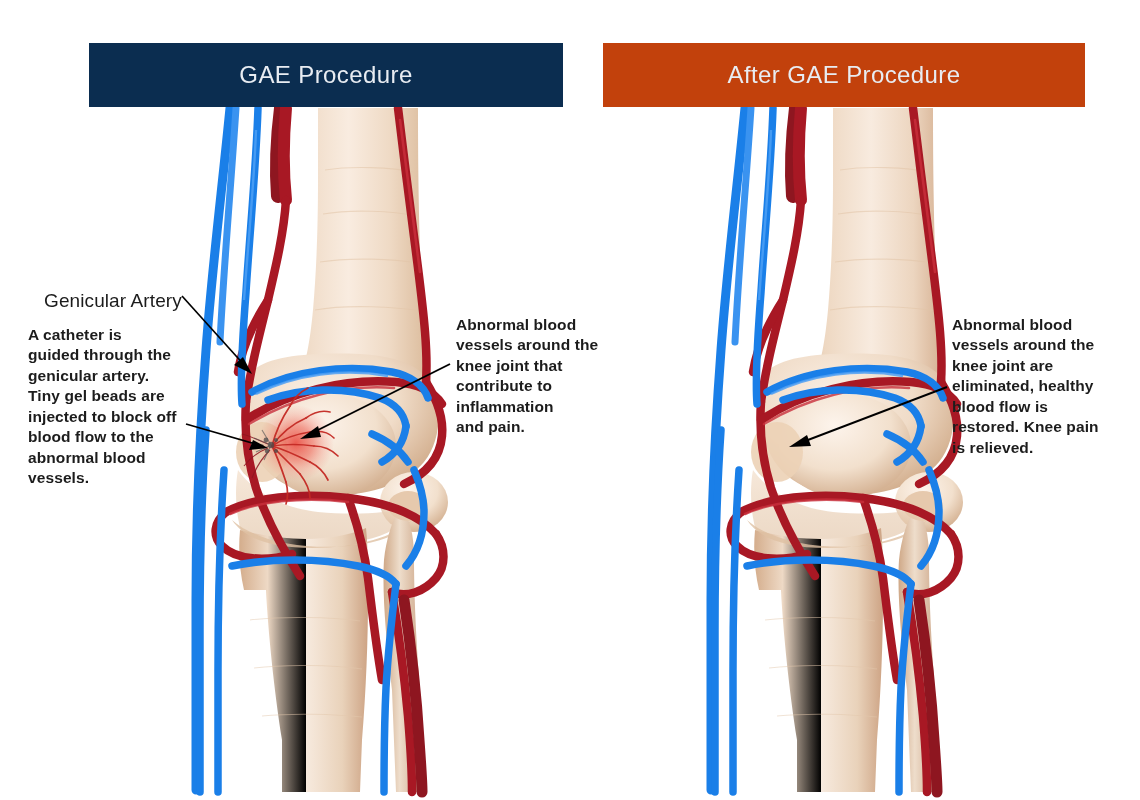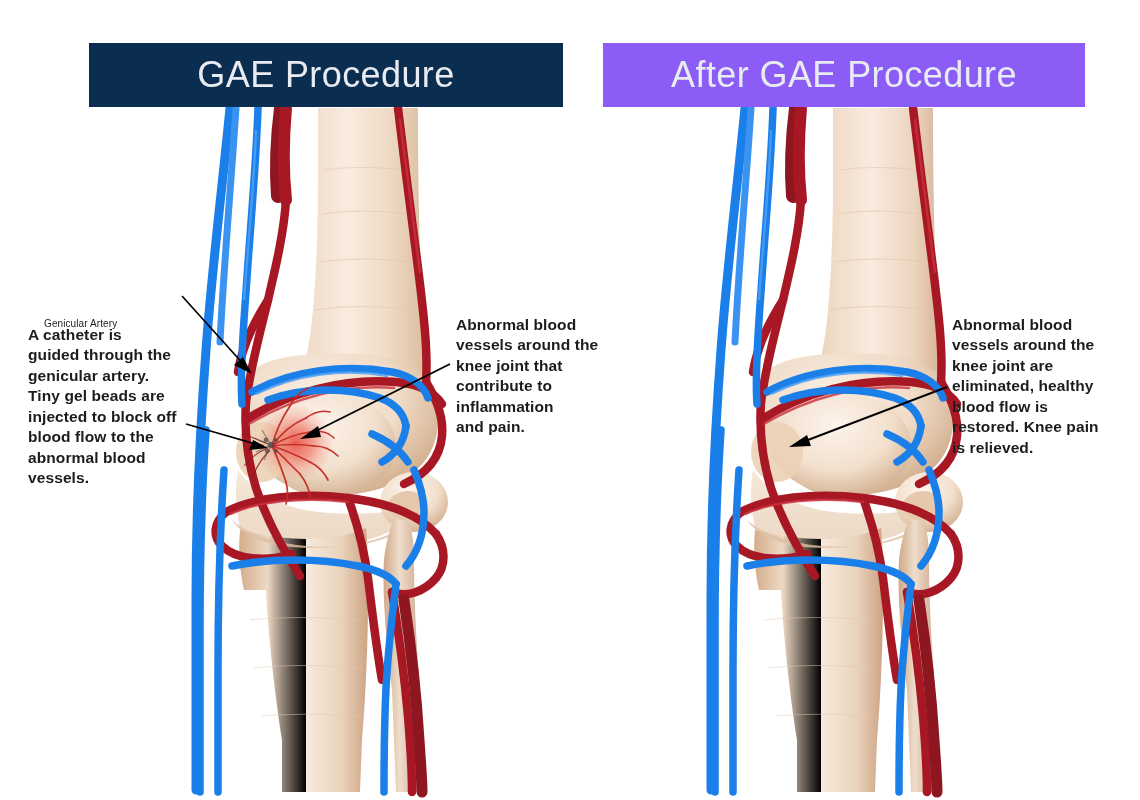--- a/index.html
+++ b/index.html
@@ -10,43 +10,42 @@
     overflow: hidden;
   }
   #root { position: relative; width: 1140px; height: 800px; background: #fff; }
 
   .panel-title {
     position: absolute;
     display: flex; align-items: center; justify-content: center;
     color: #e8ecf2;
     font-weight: 400;
     letter-spacing: 0.4px;
-    font-size: 36px;
+    font-size: 24px;
     line-height: 1;
     user-select: none;
   }
   #title-left  { left: 89px;  top: 43px; width: 474px; height: 64px; }
   #title-right { left: 603px; top: 43px; width: 482px; height: 64px; }
 
   .annot {
     position: absolute;
     color: #1c1c1c;
     font-size: 15.5px;
     line-height: 1.32;
     font-weight: 600;
     letter-spacing: 0.1px;
     white-space: pre-line;
   }
   .annot-head {
     position: absolute;
     color: #1c1c1c;
-    font-size: 10px;
+    font-size: 19px;
     font-weight: 500;
     letter-spacing: 0.1px;
-    margin-top: 28px;
   }
   #annot-genicular-label { left: 44px; top: 290px; width: 200px; font-weight: 500; }
   #annot-catheter        { left: 28px; top: 325px; width: 172px; }
   #annot-abnormal-before { left: 456px; top: 315px; width: 160px; }
   #annot-abnormal-after  { left: 952px; top: 315px; width: 166px; }
 
   svg.layer { position: absolute; left: 0; top: 0; width: 1140px; height: 800px; }
   svg.layer, svg.layer * { pointer-events: none; }
 </style>
 </head>
@@ -363,21 +362,21 @@
         <path d="M771,130 C769,186 763,244 759,300"></path>
         <path d="M771,394 C811,374 859,368 903,376"></path>
       </g>
     </g>
   </svg>
 
   <div class="panel-title" id="title-left" style="background:#0b2d50;">
     <span>GAE Procedure</span>
   </div>
 
-  <div class="panel-title" id="title-right" style="background:#8b5cf6;">
+  <div class="panel-title" id="title-right" style="background:#c2410c;">
     <span>After GAE Procedure</span>
   </div>
 
   <div class="annot-head" id="annot-genicular-label">Genicular Artery</div>
 
   <div class="annot" id="annot-catheter">A catheter is
 guided through the
 genicular artery.
 Tiny gel beads are
 injected to block off

